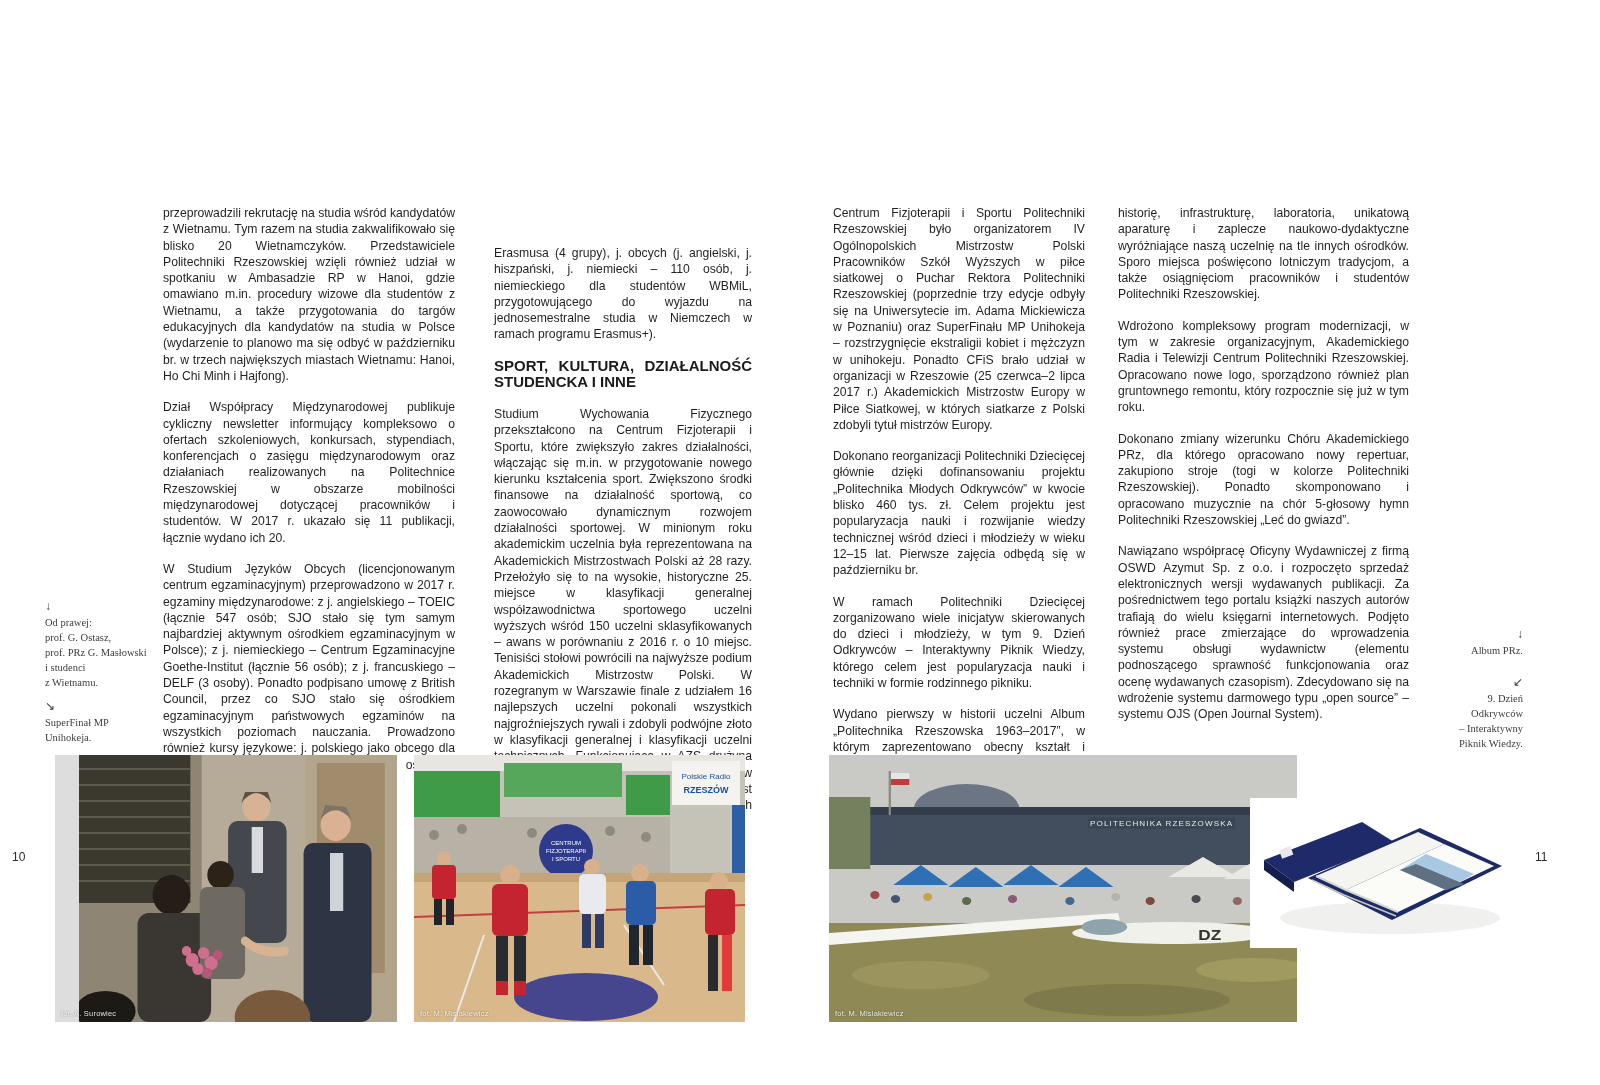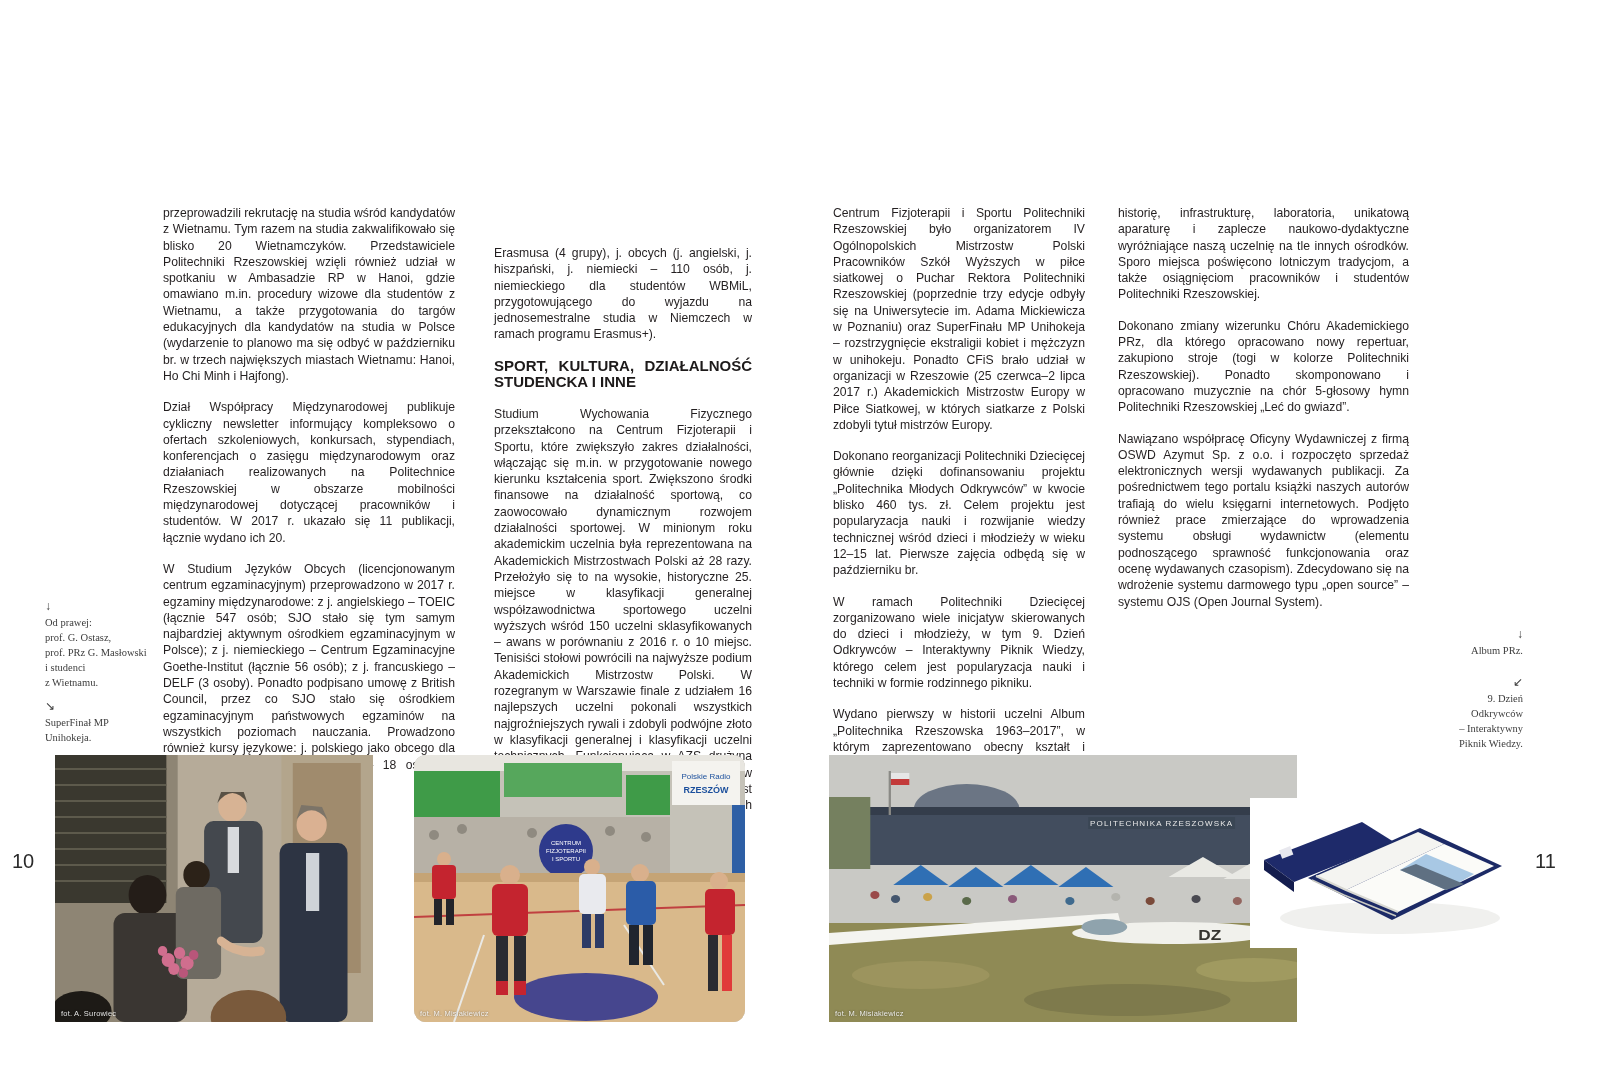--- a/index.html
+++ b/index.html
@@ -17,32 +17,32 @@
   .col4{left:1118px;width:291px;}
   
   .mnote{position:absolute;font-size:10.5px;line-height:15px;color:#3d3d3d;}
   .mnote .arrow{display:block;font-size:12px;line-height:12px;margin-bottom:3px;color:#3d3d3d;}
   .mnote-text{white-space:pre-line;font-family:Liberation Serif, serif;}
   .mnote-l1{left:45px;top:600px;width:120px;}
   .mnote-l2{left:45px;top:700px;width:120px;}
   .mnote-r1{right:77px;top:628px;width:120px;text-align:right;}
   .mnote-r2{right:77px;top:676px;width:120px;text-align:right;}
   
-  .pagenum{position:absolute;font-size:20px;color:#2b2b2b;}
+  .pagenum{position:absolute;font-size:12px;color:#2b2b2b;}
   .pn-left{left:12px;top:850px;}
   .pn-right{left:1535px;top:850px;}
   
   .photo{position:absolute;overflow:hidden;background:#ddd;}
   .photo svg{display:block;width:100%;height:100%;}
   .photo-caption{
     position:absolute;left:6px;bottom:4px;font-size:7.5px;letter-spacing:.2px;
     color:rgba(255,255,255,.88);text-shadow:0 0 2px rgba(0,0,0,.5);
   }
-  #photo-meeting{left:55px;top:755px;width:318px;height:267px;}
-  #photo-floorball{left:414px;top:755px;width:331px;height:267px;border-radius:12px;}
+  #photo-meeting{left:55px;top:755px;width:318px;height:267px;padding-left:24px;}
+  #photo-floorball{left:414px;top:755px;width:331px;height:267px;}
   #photo-picnic{left:829px;top:755px;width:468px;height:267px;}
   #photo-album{left:1250px;top:798px;width:270px;height:150px;background:#ffffff;}
 </style>
 </head>
 <body>
 
 <div class="page">
 
   <div class="pagenum pn-left">10</div>
   <div class="pagenum pn-right">11</div>
@@ -61,20 +61,21 @@
 
   <div class="col col3">
     <p>Centrum Fizjoterapii i Sportu Politechniki Rzeszowskiej było organizatorem IV Ogólnopolskich Mistrzostw Polski Pracowników Szkół Wyższych w piłce siatkowej o Puchar Rektora Politechniki Rzeszowskiej (poprzednie trzy edycje odbyły się na Uniwersytecie im. Adama Mickiewicza w Poznaniu) oraz SuperFinału MP Unihokeja – rozstrzygnięcie ekstraligii kobiet i mężczyzn w unihokeju. Ponadto CFiS brało udział w organizacji w Rzeszowie (25 czerwca–2 lipca 2017 r.) Akademickich Mistrzostw Europy w Piłce Siatkowej, w których siatkarze z Polski zdobyli tytuł mistrzów Europy.</p>
     <p>Dokonano reorganizacji Politechniki Dziecięcej głównie dzięki dofinansowaniu projektu „Politechnika Młodych Odkrywców” w kwocie blisko 460 tys. zł. Celem projektu jest popularyzacja nauki i rozwijanie wiedzy technicznej wśród dzieci i młodzieży w wieku 12–15 lat. Pierwsze zajęcia odbędą się w październiku br.</p>
     <p>W ramach Politechniki Dziecięcej zorganizowano wiele inicjatyw skierowanych do dzieci i młodzieży, w tym 9. Dzień Odkrywców – Interaktywny Piknik Wiedzy, którego celem jest popularyzacja nauki i techniki w formie rodzinnego pikniku.</p>
     <p>Wydano pierwszy w historii uczelni Album „Politechnika Rzeszowska 1963–2017”, w którym zaprezentowano obecny kształt i najnowsze osiągnięcia Politechniki Rzeszowskiej, jej</p>
   </div>
 
   <div class="col col4">
     <p>historię, infrastrukturę, laboratoria, unikatową aparaturę i zaplecze naukowo-dydaktyczne wyróżniające naszą uczelnię na tle innych ośrodków. Sporo miejsca poświęcono lotniczym tradycjom, a także osiągnięciom pracowników i studentów Politechniki Rzeszowskiej.</p>
+    <p>Wdrożono kompleksowy program modernizacji, w tym w zakresie organizacyjnym, Akademickiego Radia i Telewizji Centrum Politechniki Rzeszowskiej. Opracowano nowe logo, sporządzono również plan gruntownego remontu, który rozpocznie się już w tym roku.</p>
     <p>Dokonano zmiany wizerunku Chóru Akademickiego PRz, dla którego opracowano nowy repertuar, zakupiono stroje (togi w kolorze Politechniki Rzeszowskiej). Ponadto skomponowano i opracowano muzycznie na chór 5-głosowy hymn Politechniki Rzeszowskiej „Leć do gwiazd”.</p>
     <p>Nawiązano współpracę Oficyny Wydawniczej z firmą OSWD Azymut Sp. z o.o. i rozpoczęto sprzedaż elektronicznych wersji wydawanych publikacji. Za pośrednictwem tego portalu książki naszych autorów trafiają do wielu księgarni internetowych. Podjęto również prace zmierzające do wprowadzenia systemu obsługi wydawnictw (elementu podnoszącego sprawność funkcjonowania oraz ocenę wydawanych czasopism). Zdecydowano się na wdrożenie systemu darmowego typu „open source” – systemu OJS (Open Journal System).</p>
   </div>
 
   <div class="mnote mnote-l1">
     <span class="arrow">↓</span>
     <span class="mnote-text">Od prawej:
 prof. G. Ostasz,
 prof. PRz G. Masłowski
 i studenci

